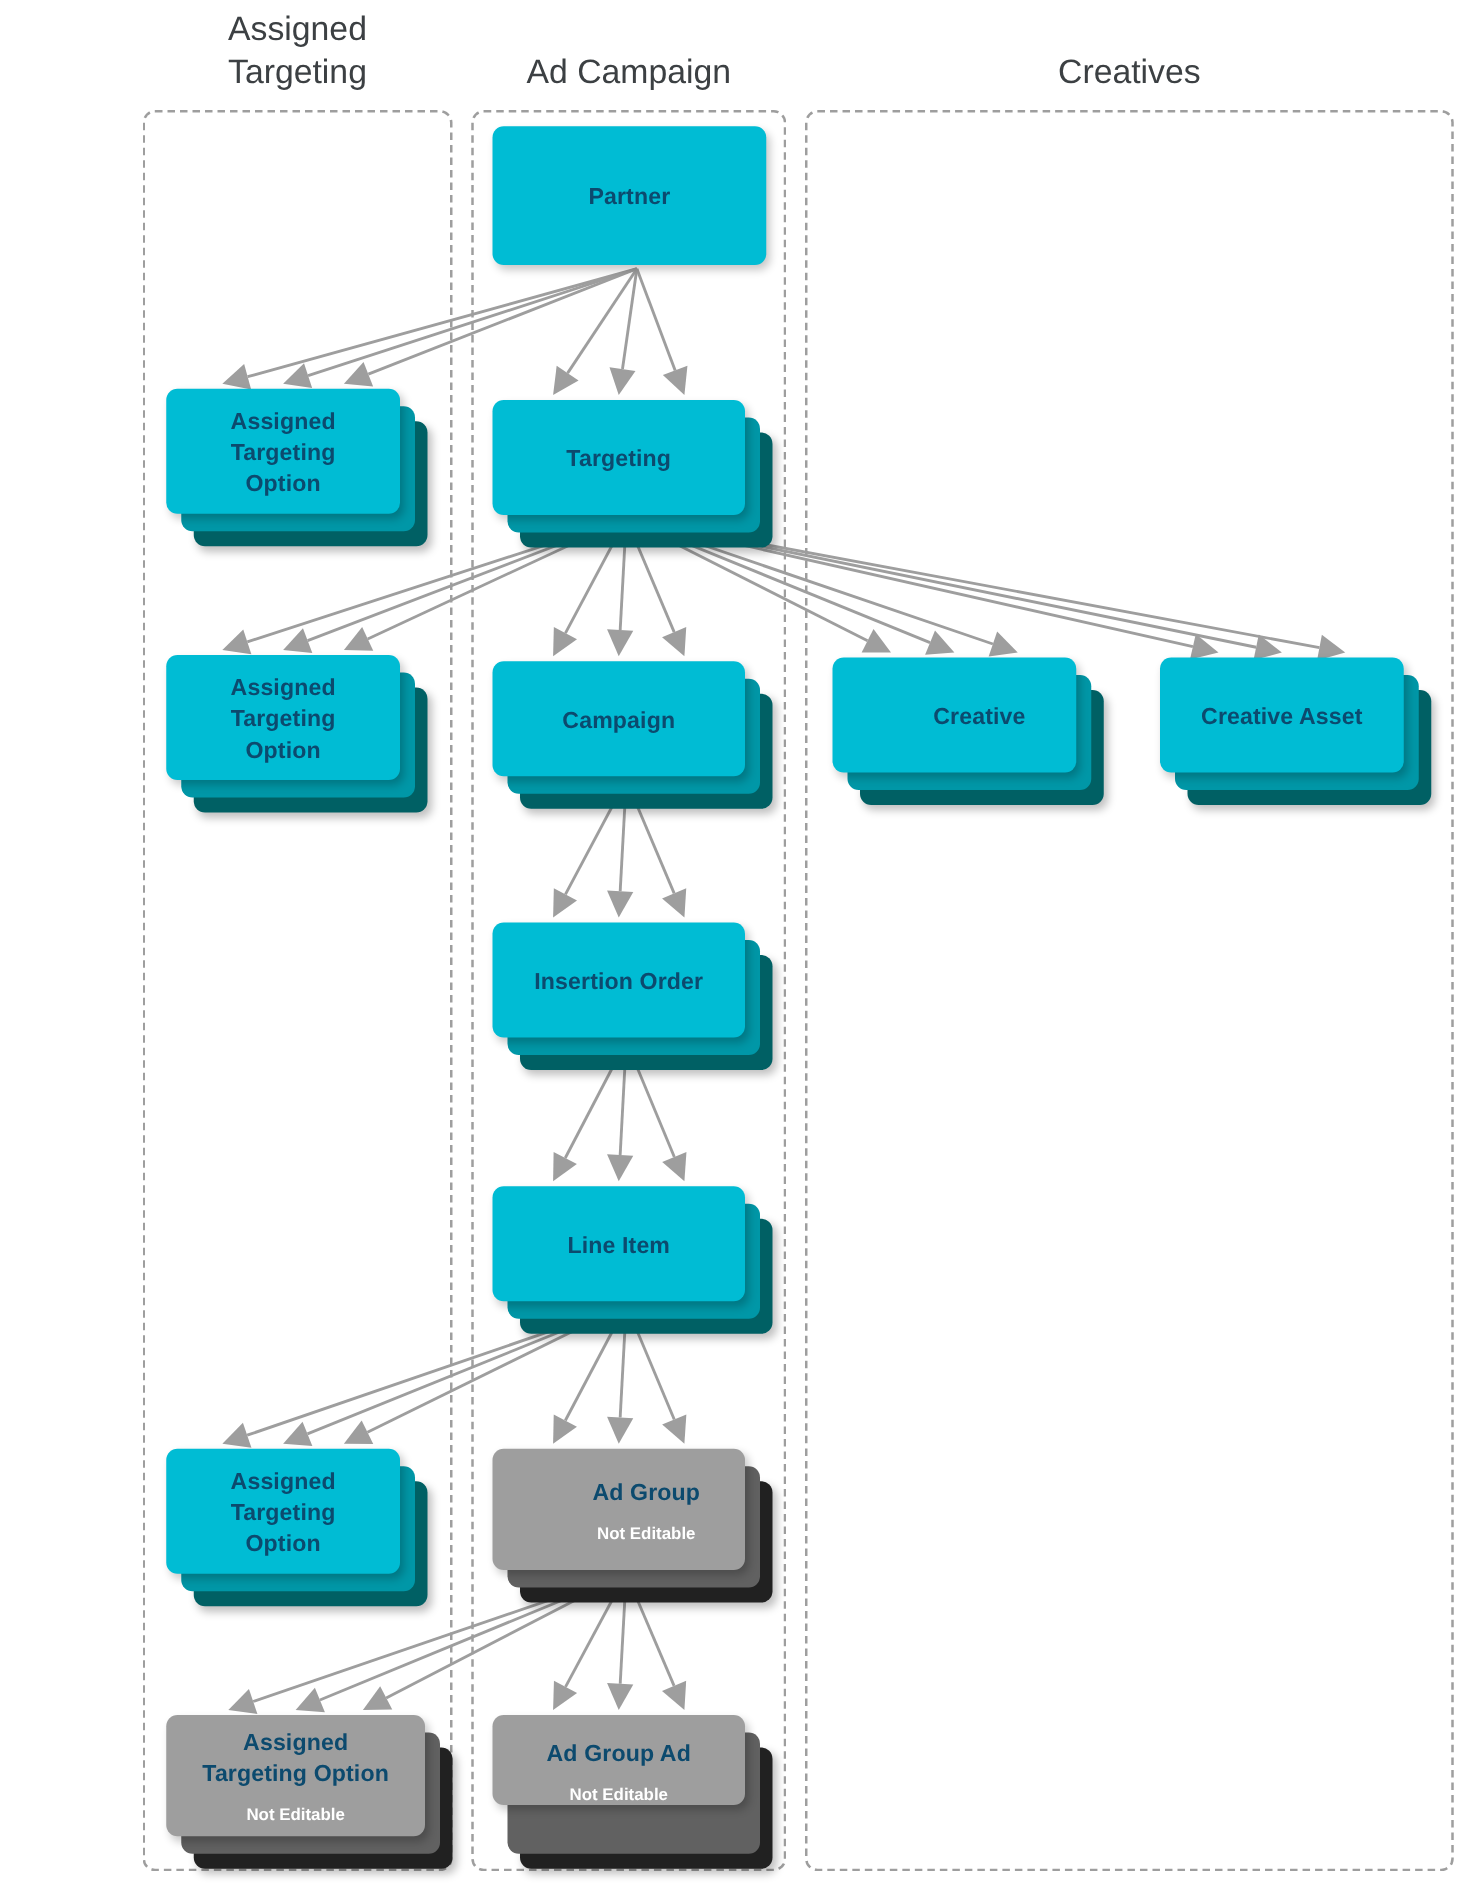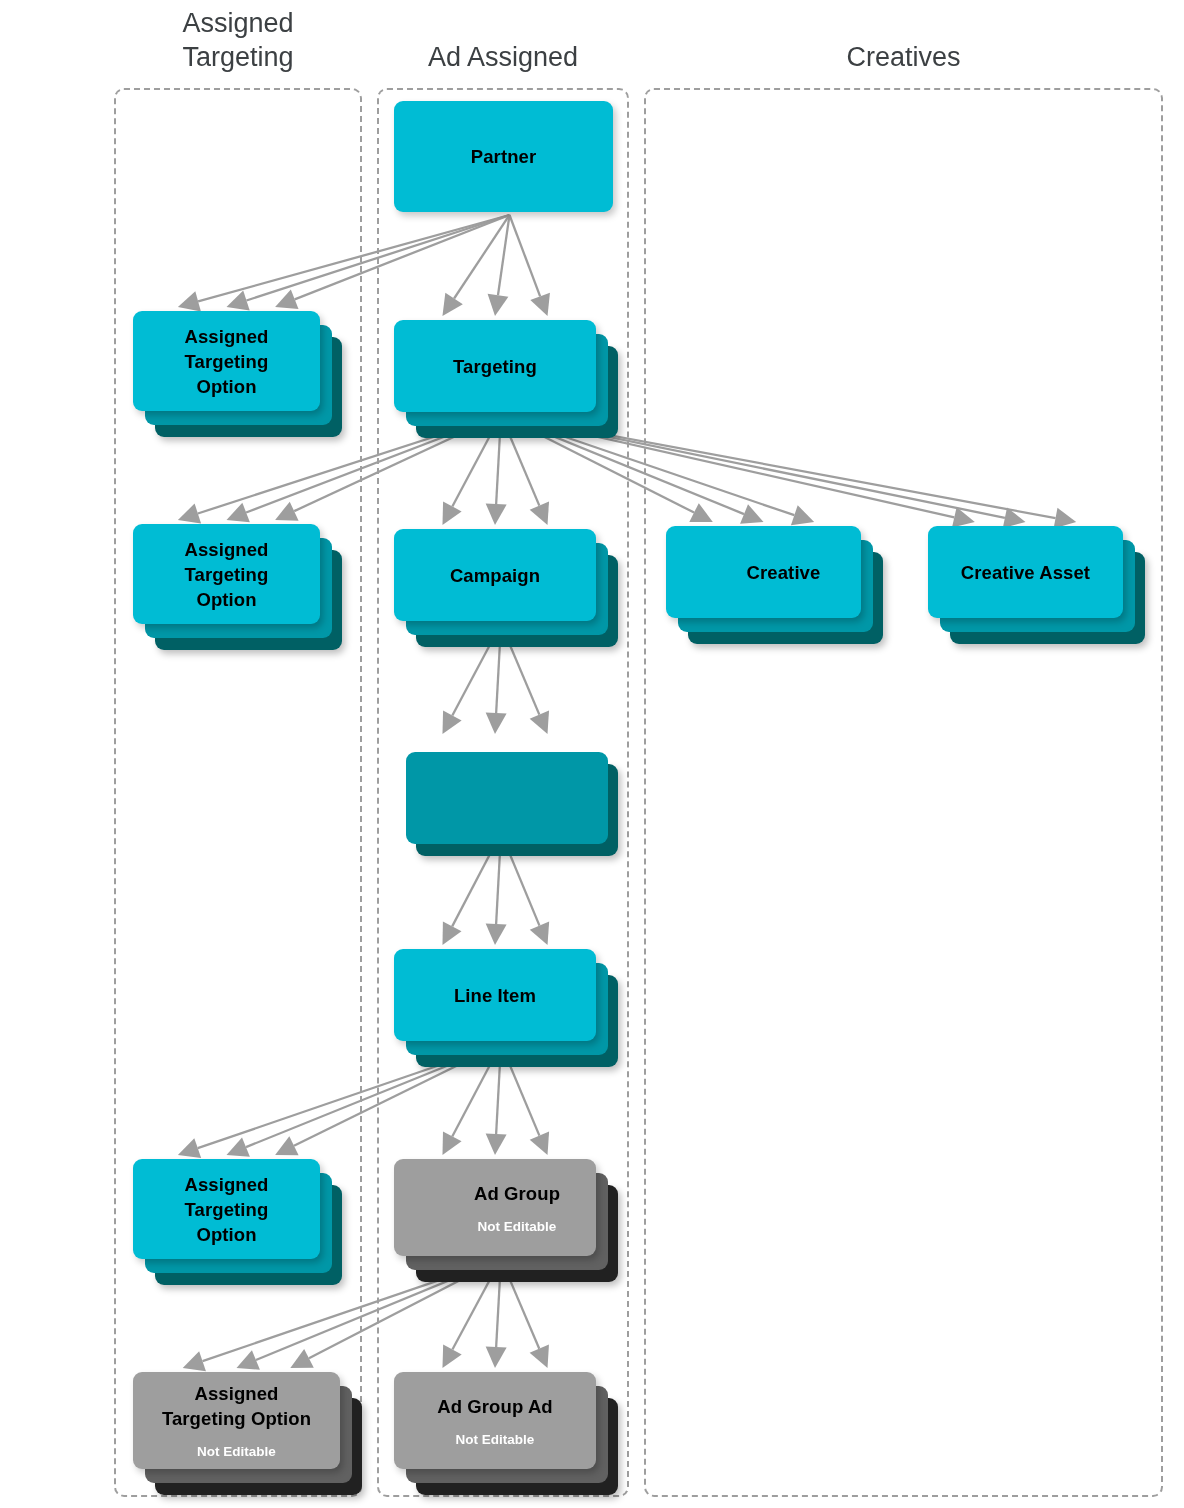--- a/index.html
+++ b/index.html
@@ -40,21 +40,21 @@
     position:absolute;left:0;top:0;
     box-sizing:border-box;
     border-radius:9px;
     display:flex;
     flex-direction:column;
     align-items:center;
     justify-content:center;
     text-align:center;
   }
   .card .title{
-    color:#000000;
+    color:#0c4a6e;
     font-size:18.5px;
     font-weight:bold;
     line-height:25px;
     letter-spacing:.1px;
     white-space:pre-line;
   }
   .card .sub{
     color:#ffffff;
     font-size:13.5px;
     font-weight:bold;
@@ -221,21 +221,21 @@
         <polygon points="449,1368 439.6700876524919,1346.4546354036927 460.63834426854106,1347.6088513642092" fill="#9e9e9e"></polygon>
       </g>
       <g>
         <line x1="455" y1="1259" x2="493.2767888935327" y2="1348.6855113799454" stroke="#9e9e9e" stroke-width="2.3" stroke-linecap="butt"></line>
         <polygon points="501.52,1368 483.61954458350544,1352.807116933179 502.9340332035599,1344.5639058267118" fill="#9e9e9e"></polygon>
       </g>
     </svg>
 
   <div class="col-header" id="hdr-0" style="left:68px;top:6px;width:248px;">Assigned
 Targeting</div>
-  <div class="col-header" id="hdr-1" style="left:331px;top:40px;width:252px;">Ad Assigned</div>
+  <div class="col-header" id="hdr-1" style="left:331px;top:40px;width:252px;">Ad Campaign</div>
   <div class="col-header" id="hdr-2" style="left:598px;top:40px;width:519px;">Creatives</div>
 
   <div class="group-box" style="left:68px;top:88px;width:248px;height:1409px;"></div>
   <div class="group-box" style="left:331px;top:88px;width:252px;height:1409px;"></div>
   <div class="group-box" style="left:598px;top:88px;width:519px;height:1409px;"></div>
 
   <div id="node-layer">
       <div class="node" style="left: 348px; top: 101px; width: 245px; height: 141px;">
         <div class="card cyan shadow-soft" style="width: 219px; height: 111px;">
           <div class="title">Partner</div>
@@ -283,20 +283,23 @@
       <div class="node" style="left: 882px; top: 526px; width: 221px; height: 122px;">
         <div class="stack cyan-l3 shadow-stack" style="left: 22px; top: 26px; width: 195px; height: 92px;"></div>
         <div class="stack cyan-l2" style="left: 12px; top: 14px; width: 195px; height: 92px;"></div>
         <div class="card cyan shadow-soft" style="width: 195px; height: 92px;">
           <div class="title">Creative Asset</div>
         </div>
       </div>
       <div class="node" style="left: 348px; top: 738px; width: 228px; height: 122px;">
         <div class="stack cyan-l3 shadow-stack" style="left: 22px; top: 26px; width: 202px; height: 92px;"></div>
         <div class="stack cyan-l2" style="left: 12px; top: 14px; width: 202px; height: 92px;"></div>
+        <div class="card cyan shadow-soft" style="width: 202px; height: 92px;">
+          <div class="title">Insertion Order</div>
+        </div>
       </div>
       <div class="node" style="left: 348px; top: 949px; width: 228px; height: 122px; padding-left: 31px;">
         <div class="stack cyan-l3 shadow-stack" style="left: 22px; top: 26px; width: 202px; height: 92px;"></div>
         <div class="stack cyan-l2" style="left: 12px; top: 14px; width: 202px; height: 92px;"></div>
         <div class="card cyan shadow-soft" style="width: 202px; height: 92px;">
           <div class="title">Line Item</div>
         </div>
       </div>
       <div class="node" style="left: 87px; top: 1159px; width: 213px; height: 130px;">
         <div class="stack cyan-l3 shadow-stack" style="left: 22px; top: 26px; width: 187px; height: 100px;"></div>
@@ -320,20 +323,20 @@
         <div class="stack grey-l2" style="left: 12px; top: 14px; width: 207px; height: 97px;"></div>
         <div class="card grey shadow-soft" style="width: 207px; height: 97px;">
           <div class="title">Assigned
 Targeting Option</div>
           <div class="sub">Not Editable</div>
         </div>
       </div>
       <div class="node" style="left: 348px; top: 1372px; width: 228px; height: 127px;">
         <div class="stack grey-l3 shadow-stack" style="left: 22px; top: 26px; width: 202px; height: 97px;"></div>
         <div class="stack grey-l2" style="left: 12px; top: 14px; width: 202px; height: 97px;"></div>
-        <div class="card grey shadow-soft" style="width: 202px; height: 97px;">
+        <div class="card grey shadow-soft" style="width: 202px; height: 72px; justify-content: flex-end;">
           <div class="title">Ad Group Ad</div>
           <div class="sub">Not Editable</div>
         </div>
       </div>
     </div>
 
 </div>
 
 </body></html>

